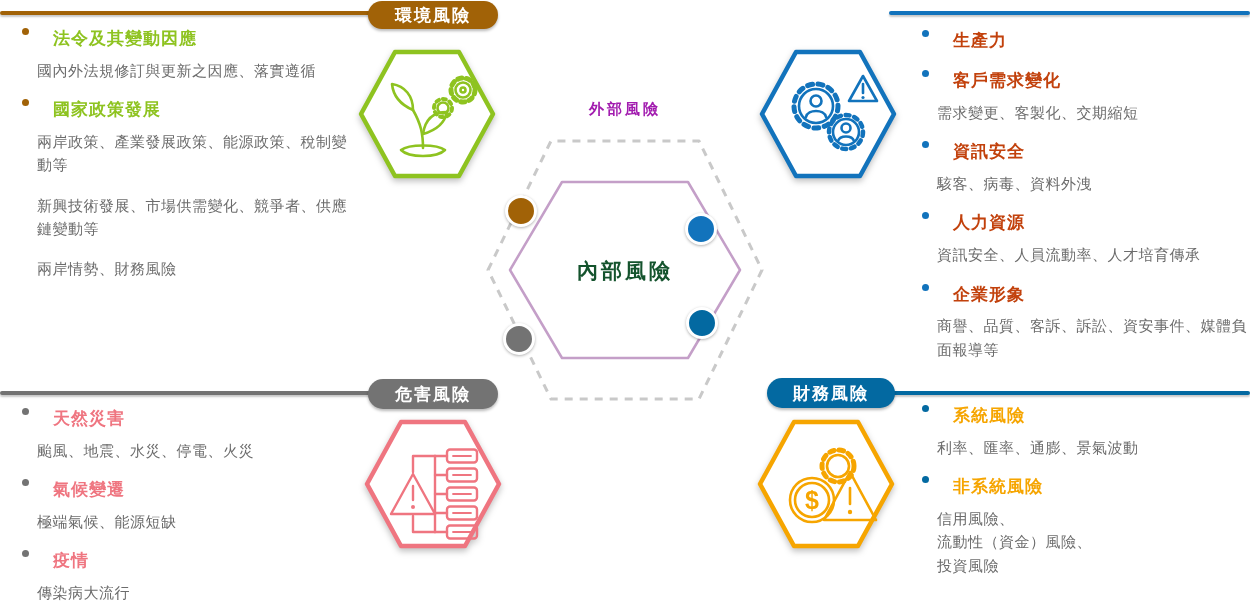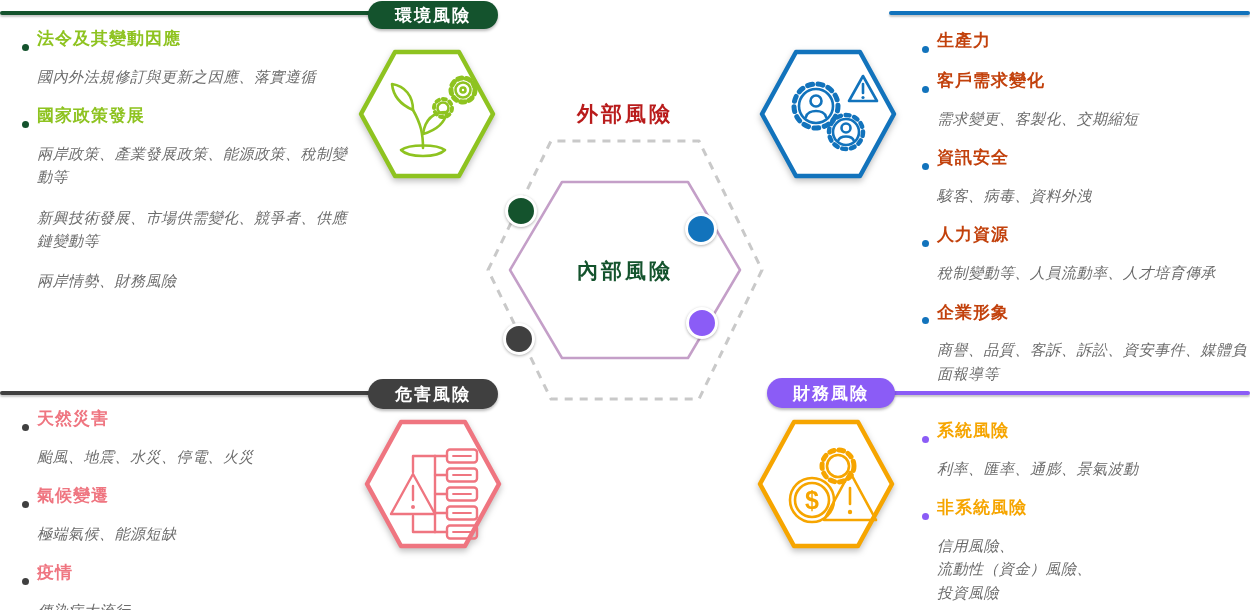--- a/index.html
+++ b/index.html
@@ -6,57 +6,57 @@
   #stage {
     position:relative; width:1250px; height:610px; overflow:hidden;
     background:#fff;
     font-family:"Liberation Sans","DejaVu Sans",sans-serif;
   }
   
   .c-env  { color:#8EC320; }
   .c-ops  { color:#c2410c; }
   .c-haz  { color:#EF7580; }
   .c-fin  { color:#F6A500; }
-  .bg-env { background:#14532d; }
+  .bg-env { background:#a16207; }
   .bg-ops { background:#1273BC; }
-  .bg-haz { background:#404040; }
-  .bg-fin { background:#8b5cf6; }
+  .bg-haz { background:#737373; }
+  .bg-fin { background:#0369a1; }
 
   
   .hline { position:absolute; height:4px; border-radius:2px; box-shadow:0 2px 2px rgba(0,0,0,.22); }
 
   
   .badge {
     position:absolute; display:flex; align-items:center; justify-content:center;
     color:#fff; font-weight:bold; font-size:17px; letter-spacing:2px;
     border-radius:15px; box-shadow:0 2px 3px rgba(0,0,0,.28);
   }
 
   
   .list { position:absolute; }
   .item { margin-bottom:17px; }
   .item-title {
-    display:flex; align-items:flex-end; gap:8px;
+    display:flex; align-items:flex-start; gap:24px;
     font-size:17px; font-weight:bold; letter-spacing:1px; line-height:1.35;
   }
   .bullet { width:7px; height:7px; border-radius:50%; flex:0 0 auto; }
   .desc {
-    margin:14px 0 0 15px; font-size:15px; line-height:1.55;
-    color:#6C6C6C; letter-spacing:.5px; white-space:pre-line;font-style:italic;
+    margin:8px 0 0 15px; font-size:15px; line-height:1.55;
+    color:#6C6C6C; letter-spacing:.5px; white-space:pre-line;
   }
 
   
   .hexicon { position:absolute; }
   .hexicon svg { display:block; }
   .hex-shadow { filter:drop-shadow(0 3px 3px rgba(0,0,0,.25)); }
 
   
   #center-svg { position:absolute; left:483px; top:136px; }
   .center-label { position:absolute; width:190px; text-align:center; font-weight:bold; letter-spacing:3px; }
-  #outer-label { left:530px; top:100px; font-size:21px; color:#b91c1c; }
+  #outer-label { left:530px; top:100px; font-size:15px; color:#a21caf; }
   #inner-label { left:530px; top:257px; font-size:21px; color:#14532d; }
   .dot {
     position:absolute; width:26px; height:26px; border-radius:50%;
     border:3px solid #fff; box-shadow:0 1px 3px rgba(0,0,0,.3); box-sizing:content-box;
   }
 </style>
 </head>
 <body>
 
 <div id="stage">
@@ -112,21 +112,21 @@
           <span class="bullet bg-ops"></span>
           <span>資訊安全</span>
         </div>
       <div class="desc">駭客、病毒、資料外洩</div>
     </div>
     <div class="item">
       <div class="item-title c-ops">
           <span class="bullet bg-ops"></span>
           <span>人力資源</span>
         </div>
-      <div class="desc">稅制變動等、人員流動率、人才培育傳承</div>
+      <div class="desc">資訊安全、人員流動率、人才培育傳承</div>
     </div>
     <div class="item">
       <div class="item-title c-ops">
           <span class="bullet bg-ops"></span>
           <span>企業形象</span>
         </div>
       <div class="desc">商譽、品質、客訴、訴訟、資安事件、媒體負面報導等</div>
     </div>
   </div>
 
@@ -147,21 +147,21 @@
     </div>
     <div class="item">
       <div class="item-title c-haz">
           <span class="bullet bg-haz"></span>
           <span>疫情</span>
         </div>
       <div class="desc">傳染病大流行</div>
     </div>
   </div>
 
-  <div class="list" style="left:922px; top:420px; width:328px;">
+  <div class="list" style="left:922px; top:405px; width:328px;">
     <div class="item">
       <div class="item-title c-fin">
           <span class="bullet bg-fin"></span>
           <span>系統風險</span>
         </div>
       <div class="desc">利率、匯率、通膨、景氣波動</div>
     </div>
     <div class="item">
       <div class="item-title c-fin">
           <span class="bullet bg-fin"></span>

